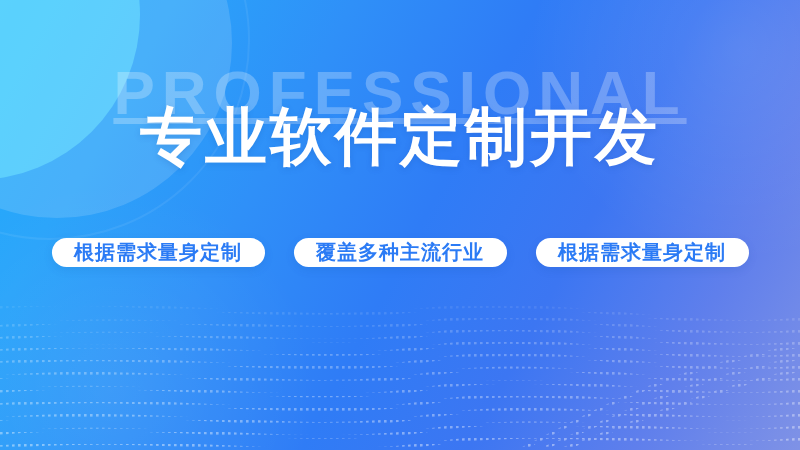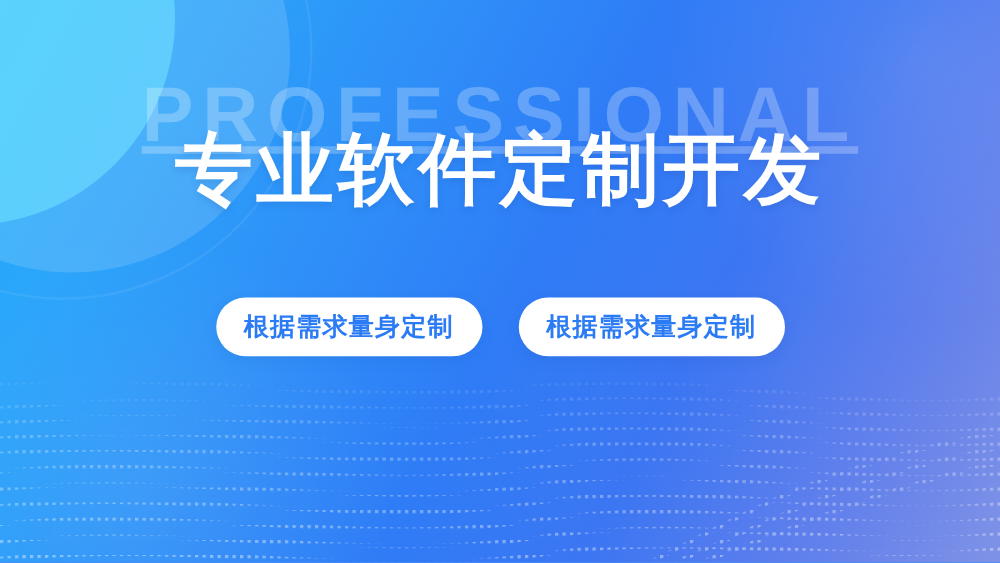--- a/index.html
+++ b/index.html
@@ -126,21 +126,21 @@
     justify-content:center;
   }
 
   .pill {
     background:#ffffff;
     color:#2b7bf5;
     font-size:20px;
     font-weight:bold;
     letter-spacing:1px;
     white-space:nowrap;
-    height:47px;
+    height:29px;
     min-width:213px;
     padding:0 22px;
     border-radius:24px;
     display:flex;
     align-items:center;
     justify-content:center;
     box-shadow:0 3px 10px rgba(20,70,160,0.12);
     cursor:pointer;
   }
 </style>
@@ -193,17 +193,18 @@
 
   <div class="watermark">PROFESSIONAL</div>
 
   <div class="content">
 
     <h1 class="title">专业软件定制开发</h1>
 
 
     <div class="pills">
       <div class="pill">根据需求量身定制</div>
+      <div class="pill">覆盖多种主流行业</div>
       <div class="pill">根据需求量身定制</div>
     </div>
 
   </div>
 </div>
 
 </body></html>

